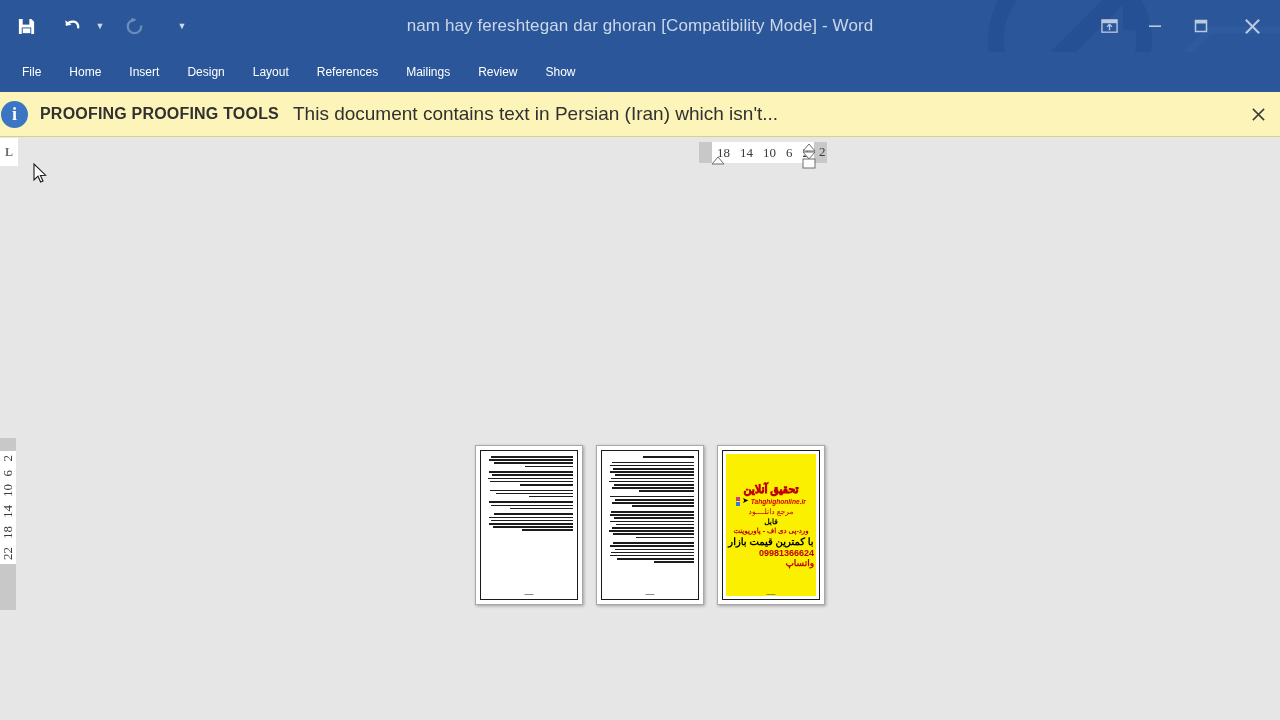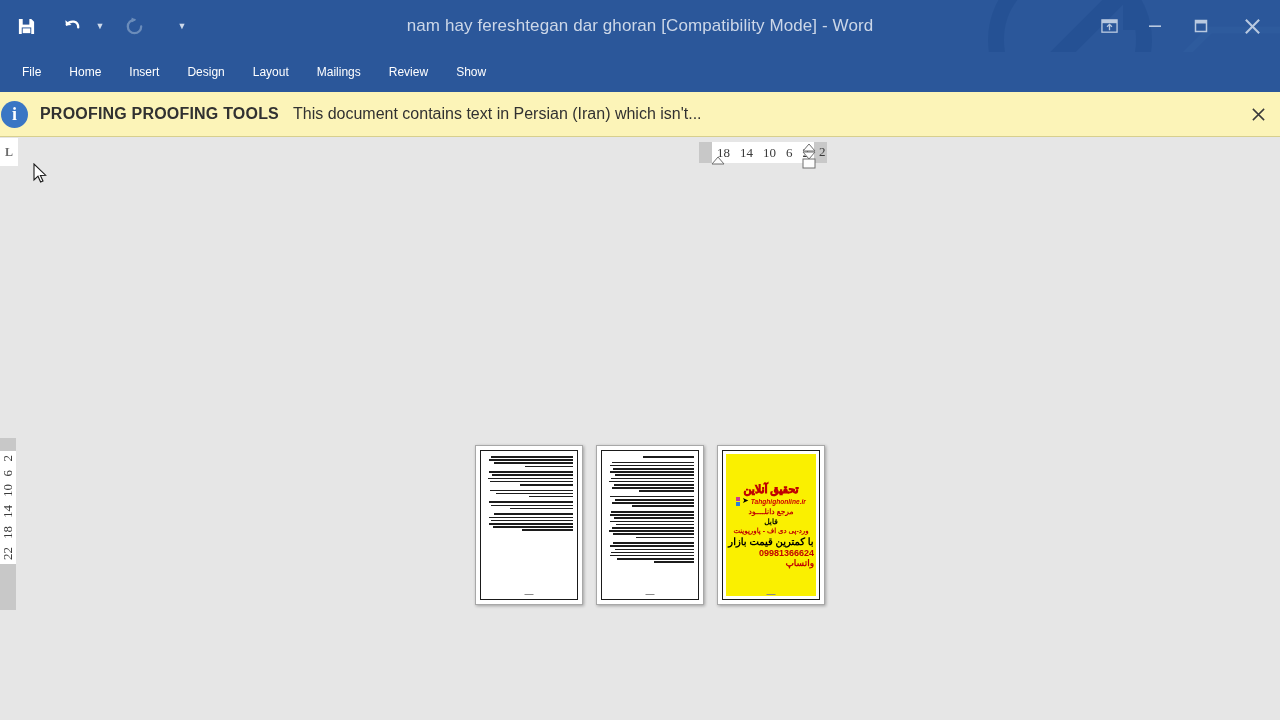--- a/index.html
+++ b/index.html
@@ -84,21 +84,21 @@
     display: flex; align-items: center;
   }
   .notice-icon {
     width: 27px; height: 27px; margin-left: 1px; margin-right: 12px;
     border-radius: 50%; background: #3a76c4;
     display: flex; align-items: center; justify-content: center;
     color: #fff; font-size: 18px; font-weight: bold;
     font-family: "Liberation Serif", serif;
   }
   .notice-strong { font-size: 16px; font-weight: bold; color: #313131; letter-spacing: .2px; }
-  .notice-text { font-size: 16px; color: #313131; margin-left: 14px; }
+  .notice-text { font-size: 19px; color: #313131; margin-left: 14px; }
   .never-btn {
     position: absolute; left: 864px; top: 99px;
     width: 181px; height: 31px;
     background: #ffffff; border: 1px solid #8c8c8c;
     display: flex; align-items: center; justify-content: center;
     font-size: 16px; color: #333;
   }
   .notice-close {
     position: absolute; right: 8px; top: 50%; transform: translateY(-50%);
     width: 28px; height: 28px;
@@ -189,21 +189,21 @@
     font-size: 11px; font-weight: bold; color: #faf000;
     -webkit-text-stroke: .7px #c00000;
     font-family: "Liberation Serif", serif;
     letter-spacing: -.3px;
   }
   .ad-site-row { display: flex; align-items: center; gap: 2px; }
   .ad-site { font-size: 6.6px; color: #d00000; font-weight: bold; font-style: italic; }
   .ad-arrow { color: #000; font-size: 8px; line-height: 1; }
   .ad-sq { width: 4px; height: 4px; background:#cf3a8e; display:inline-block; }
   .ad-sq2 { width: 4px; height: 4px; background:#2c7fd4; display:inline-block; }
-  .ad-l2 { font-size: 7.5px; font-weight: bold; color: #c00000; text-align: center; }
+  .ad-l2 { font-size: 7.5px; font-weight: normal; color: #c00000; text-align: center; }
   .ad-l3 { font-size: 7.5px; font-weight: bold; color: #000; }
   .ad-l4 { font-size: 7px; font-weight: bold; color: #c00000; }
   .ad-l5 { font-size: 10px; font-weight: bold; color: #000; }
   .ad-l6 { font-size: 9px; font-weight: bold; color: #c00000; display:flex; align-items:center; gap:1px;}
 
   .page-mark {
     position: absolute; bottom: 9px; left: 50%;
     transform: translateX(-50%);
     width: 9px; height: 1.5px; background: #8a8a8a;
   }
@@ -277,20 +277,21 @@
     </div>
   </div>
 </div>
 
 <div class="tabbar">
   <div class="tab">File</div>
   <div class="tab">Home</div>
   <div class="tab">Insert</div>
   <div class="tab">Design</div>
   <div class="tab">Layout</div>
+  <div class="tab">References</div>
   <div class="tab">Mailings</div>
   <div class="tab">Review</div>
   <div class="tab">Show</div>
 
 
 </div>
 
 <div class="notice">
   <div style="width:40px;display:flex;justify-content:center;">
     <div class="notice-icon">

